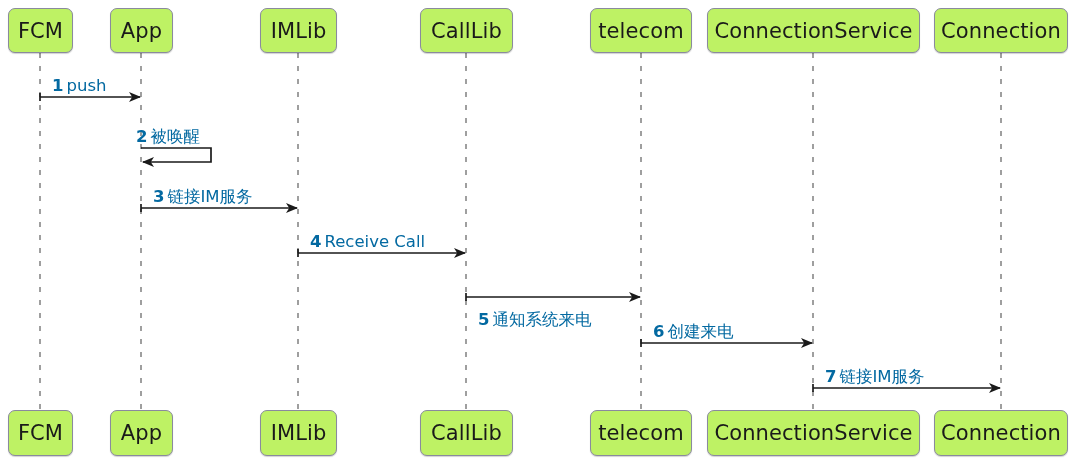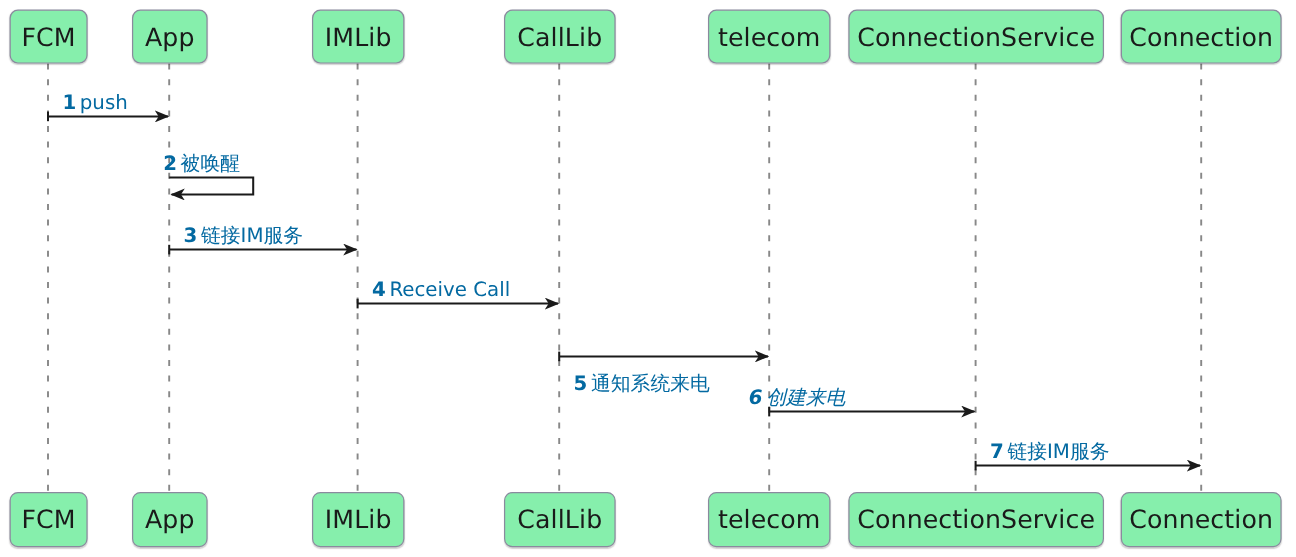--- a/index.html
+++ b/index.html
@@ -21,21 +21,21 @@
   #diagram-svg {
     position: absolute;
     left: 0;
     top: 0;
     width: 1080px;
     height: 464px;
   }
   .lifeline-box {
     position: absolute;
     box-sizing: border-box;
-    background: #86efac;
+    background: #bef264;
     border: 1px solid #8a8a9e;
     border-radius: 7px;
     display: flex;
     align-items: center;
     justify-content: center;
     color: #1a1a1a;
     font-size: 21px;
     font-weight: 400;
     letter-spacing: 0.1px;
     white-space: nowrap;
@@ -106,16 +106,16 @@
       <div class="lifeline-box" style="left: 590px; width: 102px; top: 410px; height: 46px;">telecom</div>
       <div class="lifeline-box" style="left: 707px; width: 213px; top: 410px; height: 46px;">ConnectionService</div>
       <div class="lifeline-box" style="left: 934px; width: 134px; top: 410px; height: 46px;">Connection</div>
     </div>
   <div id="labels">
       <div class="msg-label" style="left: 52px; top: 78px;"><span class="seq">1</span><span>push</span></div>
       <div class="msg-label" style="left: 136px; top: 129px;"><span class="seq">2</span><span>被唤醒</span></div>
       <div class="msg-label" style="left: 153px; top: 189px;"><span class="seq">3</span><span>链接IM服务</span></div>
       <div class="msg-label" style="left: 310px; top: 234px;"><span class="seq">4</span><span>Receive Call</span></div>
       <div class="msg-label" style="left: 478px; top: 278px; margin-top: 34px;"><span class="seq">5</span><span>通知系统来电</span></div>
-      <div class="msg-label" style="left: 624px; top: 324px; font-style: italic;"><span class="seq">6</span><span>创建来电</span></div>
+      <div class="msg-label" style="left: 653px; top: 324px;"><span class="seq">6</span><span>创建来电</span></div>
       <div class="msg-label" style="left: 825px; top: 369px;"><span class="seq">7</span><span>链接IM服务</span></div>
     </div>
 </div>
 
 </body></html>

